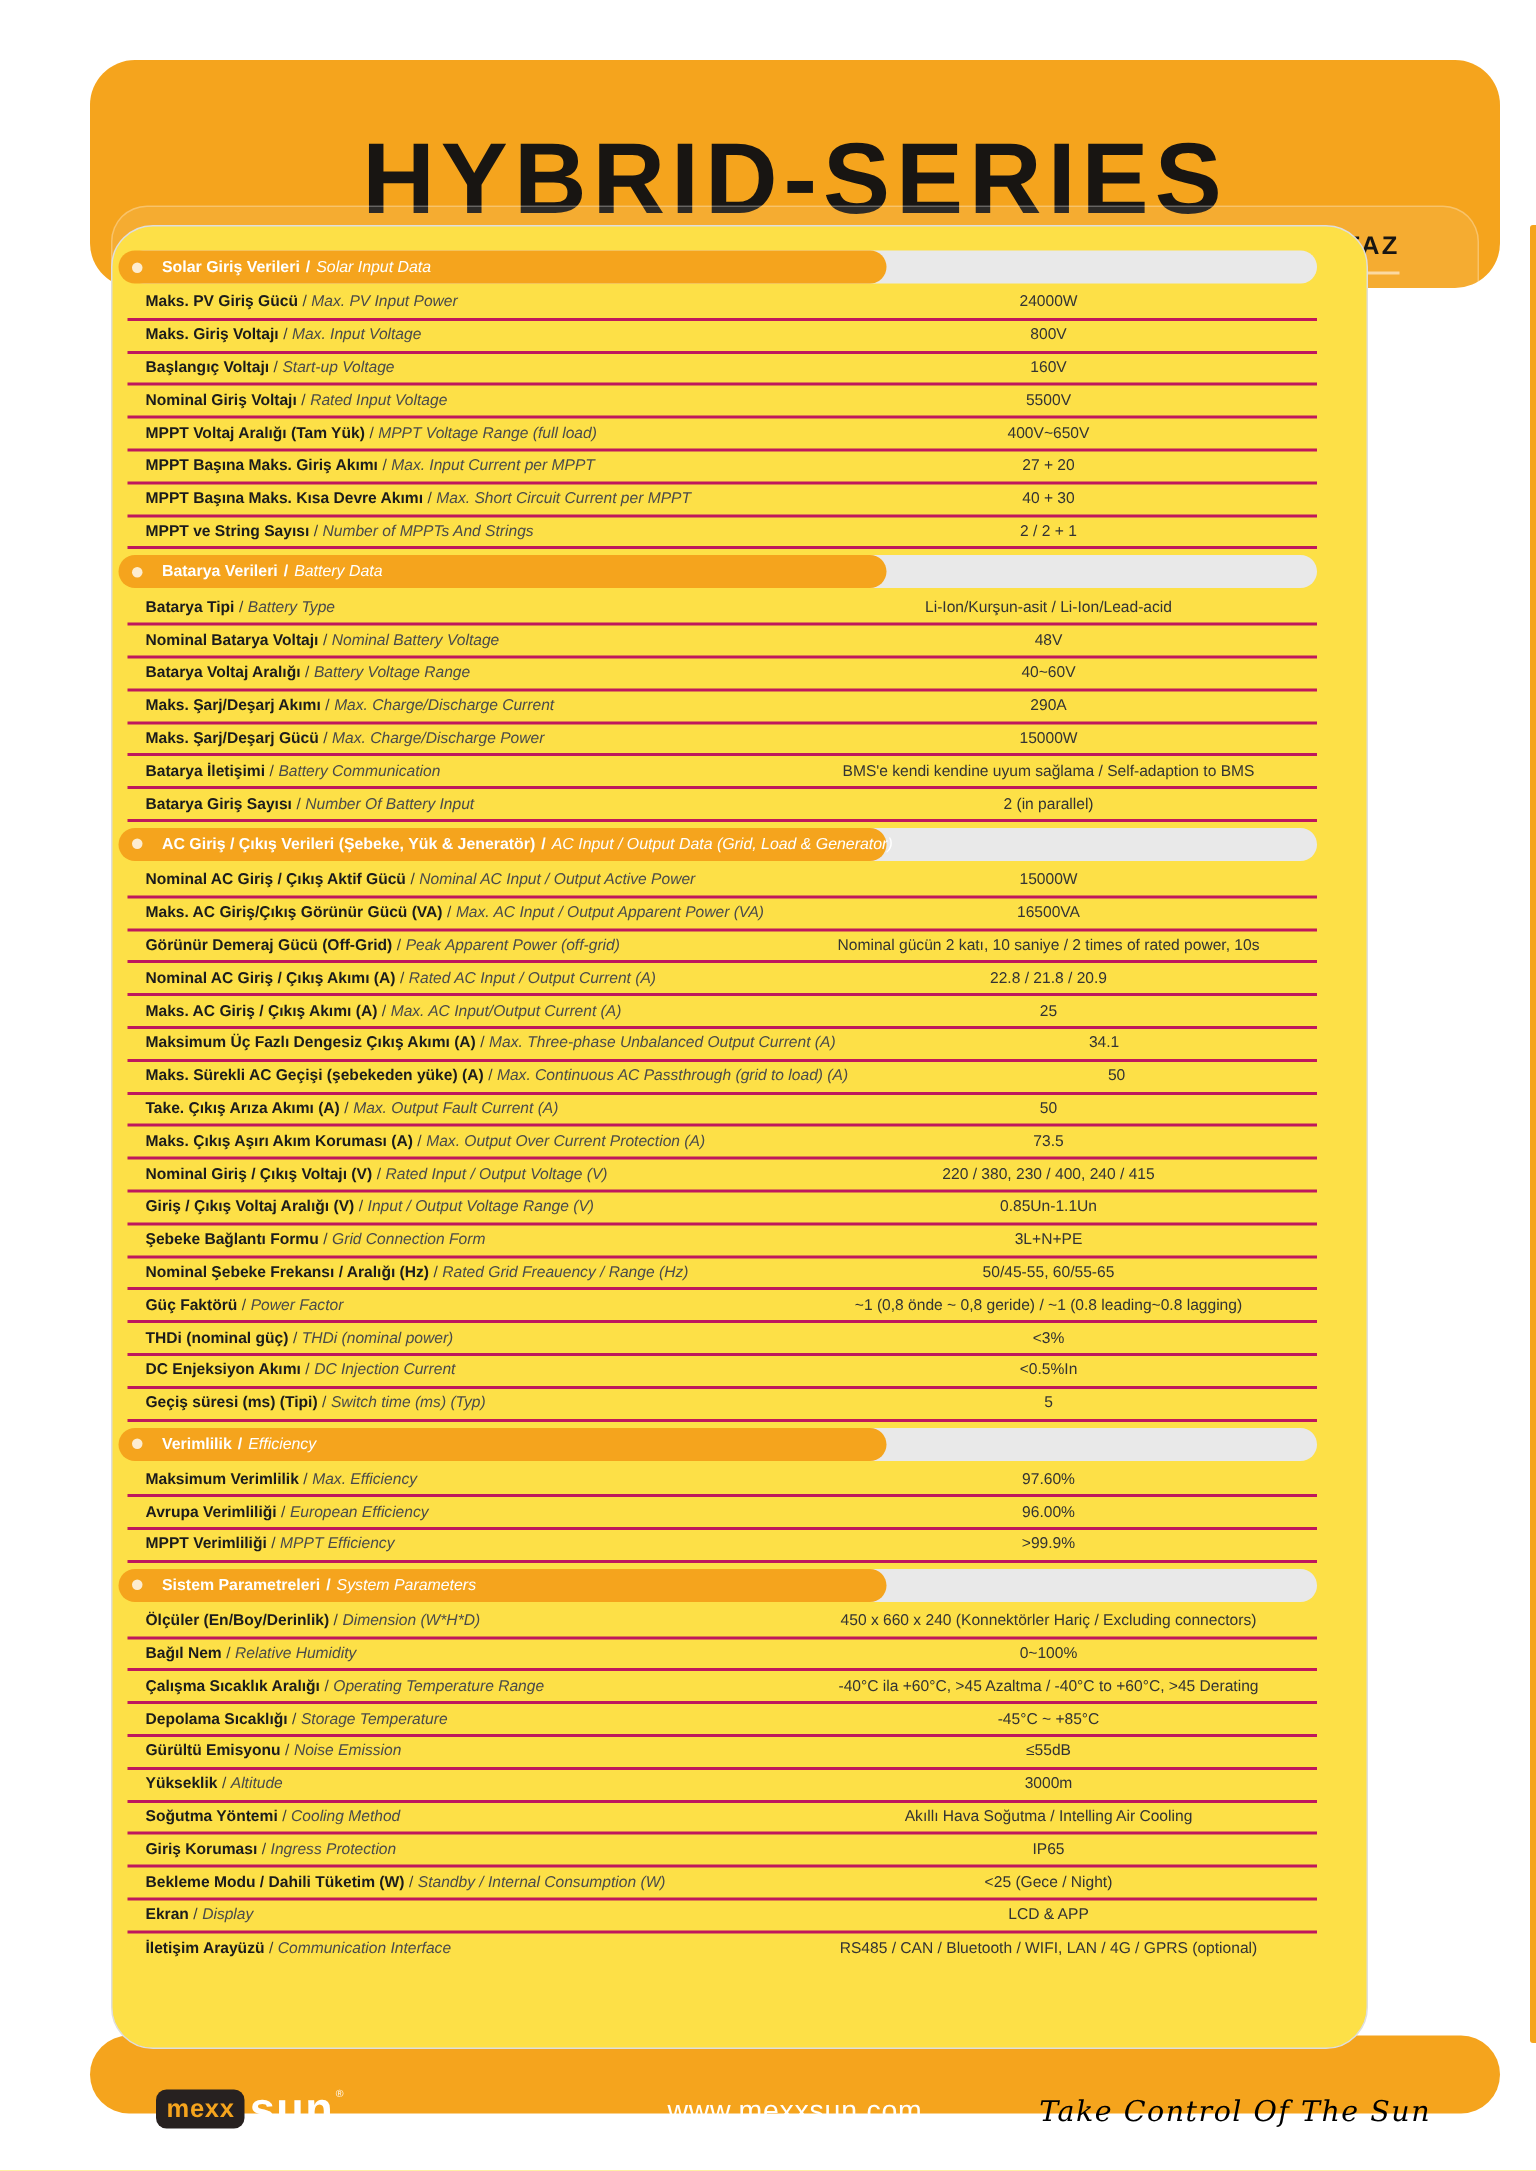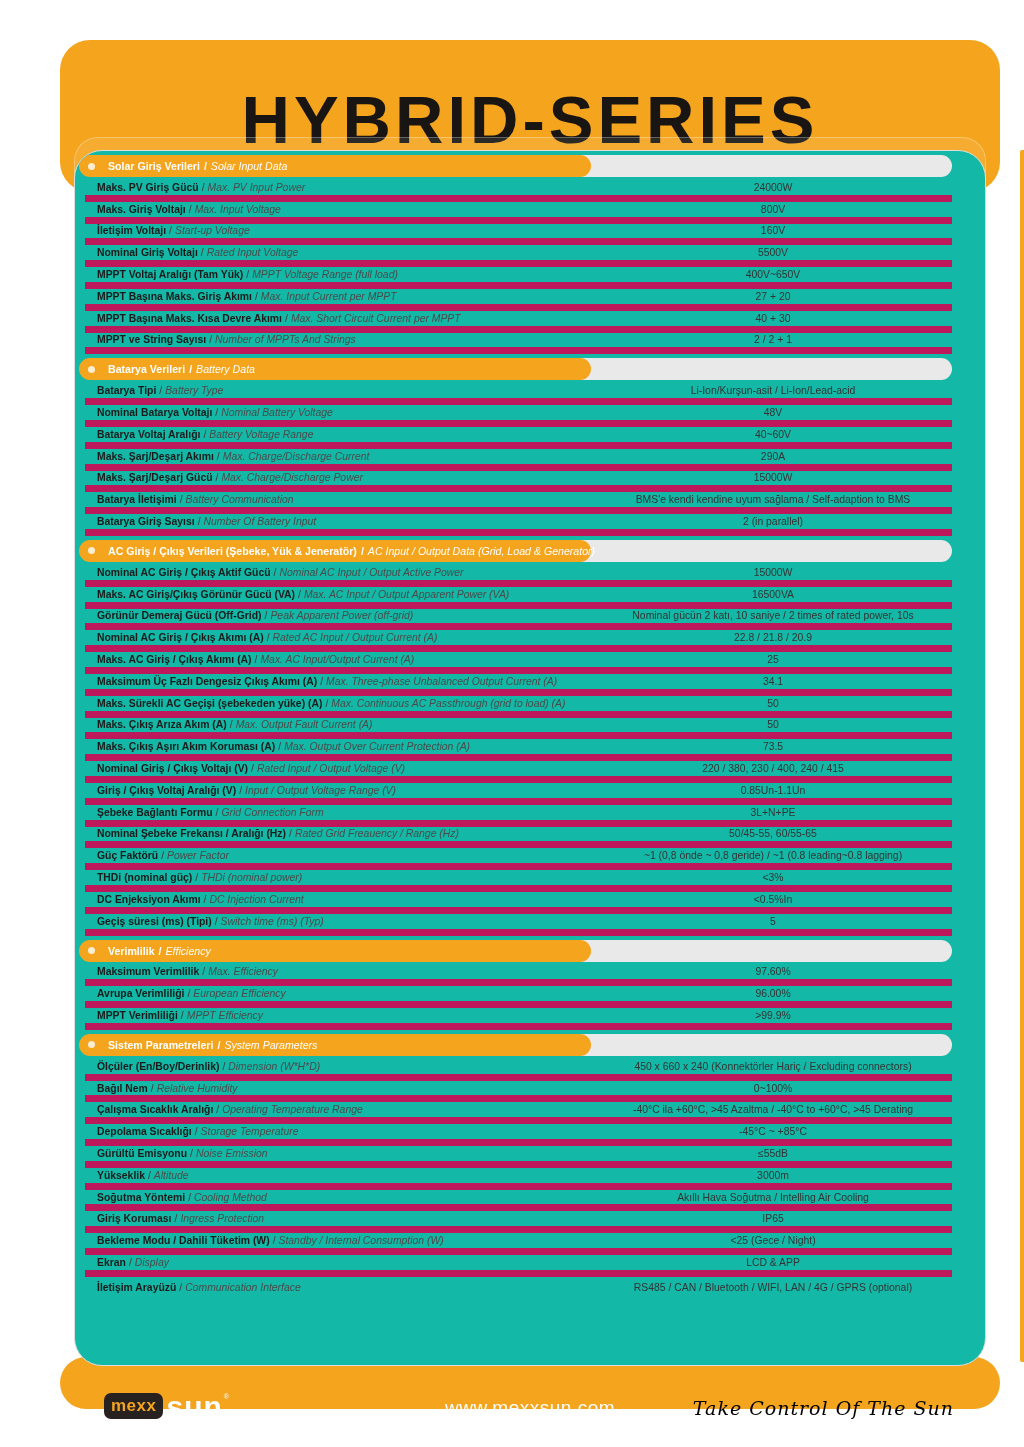--- a/index.html
+++ b/index.html
@@ -49,26 +49,26 @@
     border-bottom:2px solid rgba(255,255,255,0.55);
     padding-bottom:7px;white-space:nowrap;
   }
   .strip-right{
     font-weight:bold;font-size:17px;letter-spacing:1.5px;color:#181512;
     border-bottom:2px solid rgba(255,255,255,0.55);
     padding-bottom:7px;white-space:nowrap;
   }
   
   .content-card{
-    position:absolute;left:74px;top:150px;width:912px;height:1216px;
-    background:#14b8a6;
+    position:absolute;left:74px;top:150px;width:838px;height:1216px;
+    background:#fde047;
     border:1px solid #dedede;
     border-radius:28px;
     z-index:3;
-    padding-top:0;
+    padding-top:12px;
     overflow:hidden;
   }
   .section-header{
     position:relative;height:22px;margin:4px 0 3px 0;
   }
   .gray-pill{
     position:absolute;left:10px;right:33px;top:0;bottom:0;
     background:#e9e9e9;border-radius:11px;
   }
   .orange-pill{
@@ -85,21 +85,21 @@
     background:rgba(255,255,255,0.8);
     margin-right:13px;flex:0 0 auto;
   }
   .pill-tr{font-weight:bold;}
   .pill-sep{margin:0 4px;font-weight:bold;}
   .pill-en{font-style:italic;}
   .row{
     display:flex;align-items:center;
     height:21.8px;
     margin:0 33px 0 10px;
-    border-bottom:7px solid #be185d;
+    border-bottom:2px solid #be185d;
     font-size:10.4px;
   }
   .section:last-child .row:last-child{border-bottom:none;}
   .label{
     flex:1;padding-left:12px;white-space:nowrap;color:var(--ink);
   }
   .l-tr{font-weight:bold;color:#1b1b1b;}
   .l-sep{margin:0 3px;color:#3c3c3c;}
   .l-en{font-style:italic;color:#4a4a4a;}
   .value{
@@ -176,21 +176,21 @@
     <div class="label"><span class="l-tr">Maks. PV Giriş Gücü</span><span class="l-sep">/</span><span class="l-en">Max. PV Input Power</span></div>
     <div class="value">24000W</div>
   </div>
 
   <div class="row">
     <div class="label"><span class="l-tr">Maks. Giriş Voltajı</span><span class="l-sep">/</span><span class="l-en">Max. Input Voltage</span></div>
     <div class="value">800V</div>
   </div>
 
   <div class="row">
-    <div class="label"><span class="l-tr">İletişim Voltajı</span><span class="l-sep">/</span><span class="l-en">Start-up Voltage</span></div>
+    <div class="label"><span class="l-tr">Başlangıç Voltajı</span><span class="l-sep">/</span><span class="l-en">Start-up Voltage</span></div>
     <div class="value">160V</div>
   </div>
 
   <div class="row">
     <div class="label"><span class="l-tr">Nominal Giriş Voltajı</span><span class="l-sep">/</span><span class="l-en">Rated Input Voltage</span></div>
     <div class="value">5500V</div>
   </div>
 
 
   <div class="row">
@@ -303,21 +303,21 @@
     <div class="label"><span class="l-tr">Maksimum Üç Fazlı Dengesiz Çıkış Akımı (A)</span><span class="l-sep">/</span><span class="l-en">Max. Three-phase Unbalanced Output Current (A)</span></div>
     <div class="value">34.1</div>
   </div>
 
   <div class="row">
     <div class="label"><span class="l-tr">Maks. Sürekli AC Geçişi (şebekeden yüke) (A)</span><span class="l-sep">/</span><span class="l-en">Max. Continuous AC Passthrough (grid to load) (A)</span></div>
     <div class="value">50</div>
   </div>
 
   <div class="row">
-    <div class="label"><span class="l-tr">Maks. Çıkış Arıza Akım (A)</span><span class="l-sep">/</span><span class="l-en">Max. Output Fault Current (A)</span></div>
+    <div class="label"><span class="l-tr">Take. Çıkış Arıza Akımı (A)</span><span class="l-sep">/</span><span class="l-en">Max. Output Fault Current (A)</span></div>
     <div class="value">50</div>
   </div>
 
   <div class="row">
     <div class="label"><span class="l-tr">Maks. Çıkış Aşırı Akım Koruması (A)</span><span class="l-sep">/</span><span class="l-en">Max. Output Over Current Protection (A)</span></div>
     <div class="value">73.5</div>
   </div>
 
   <div class="row">
     <div class="label"><span class="l-tr">Nominal Giriş / Çıkış Voltajı (V)</span><span class="l-sep">/</span><span class="l-en">Rated Input / Output Voltage (V)</span></div>

